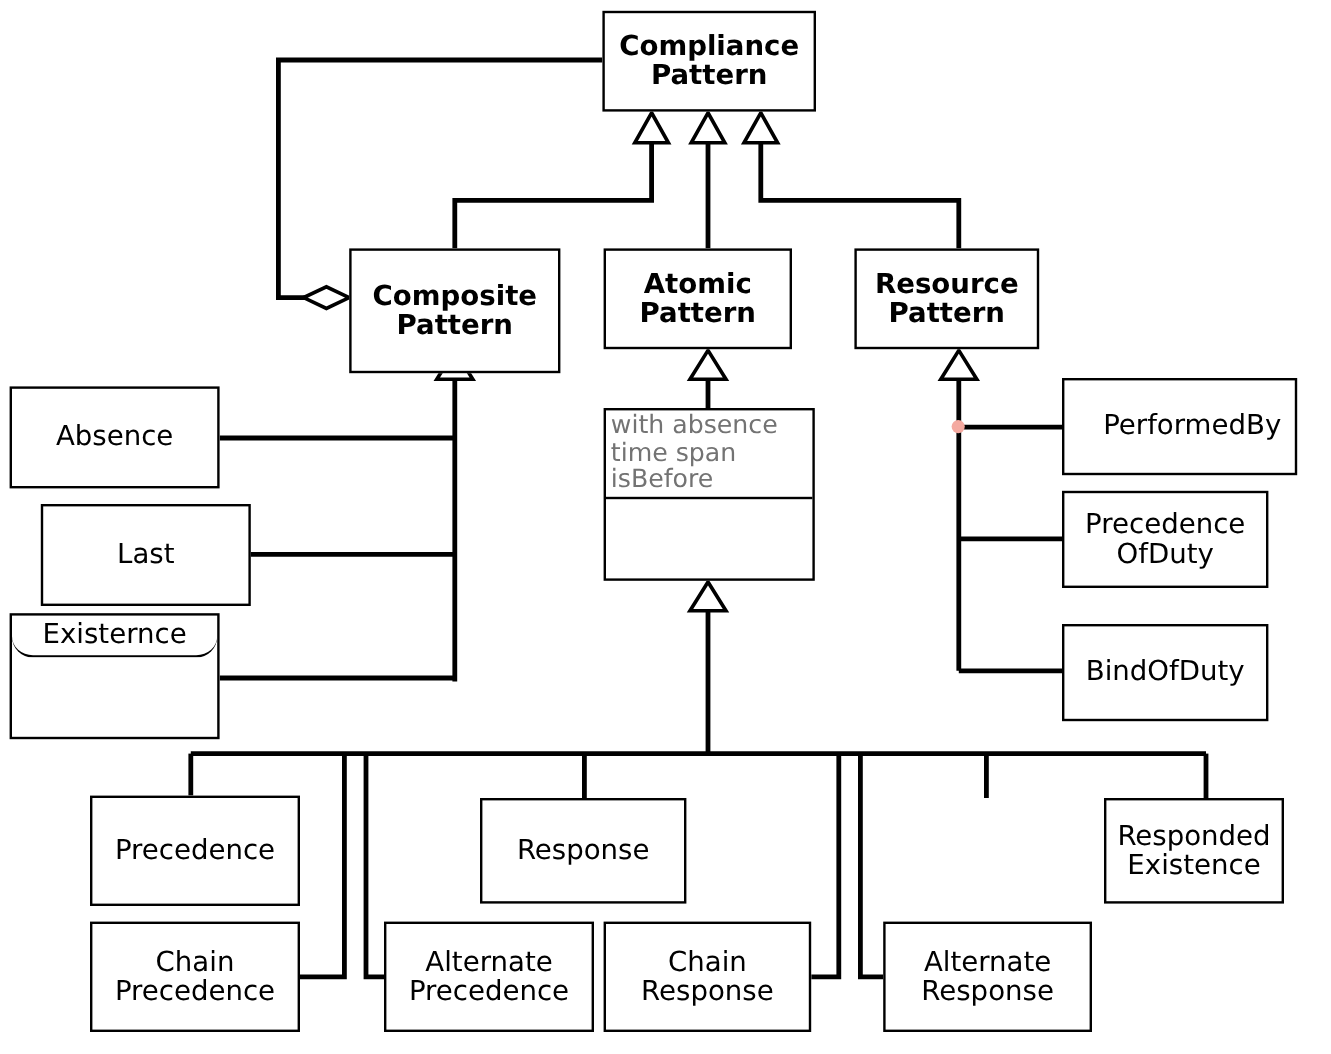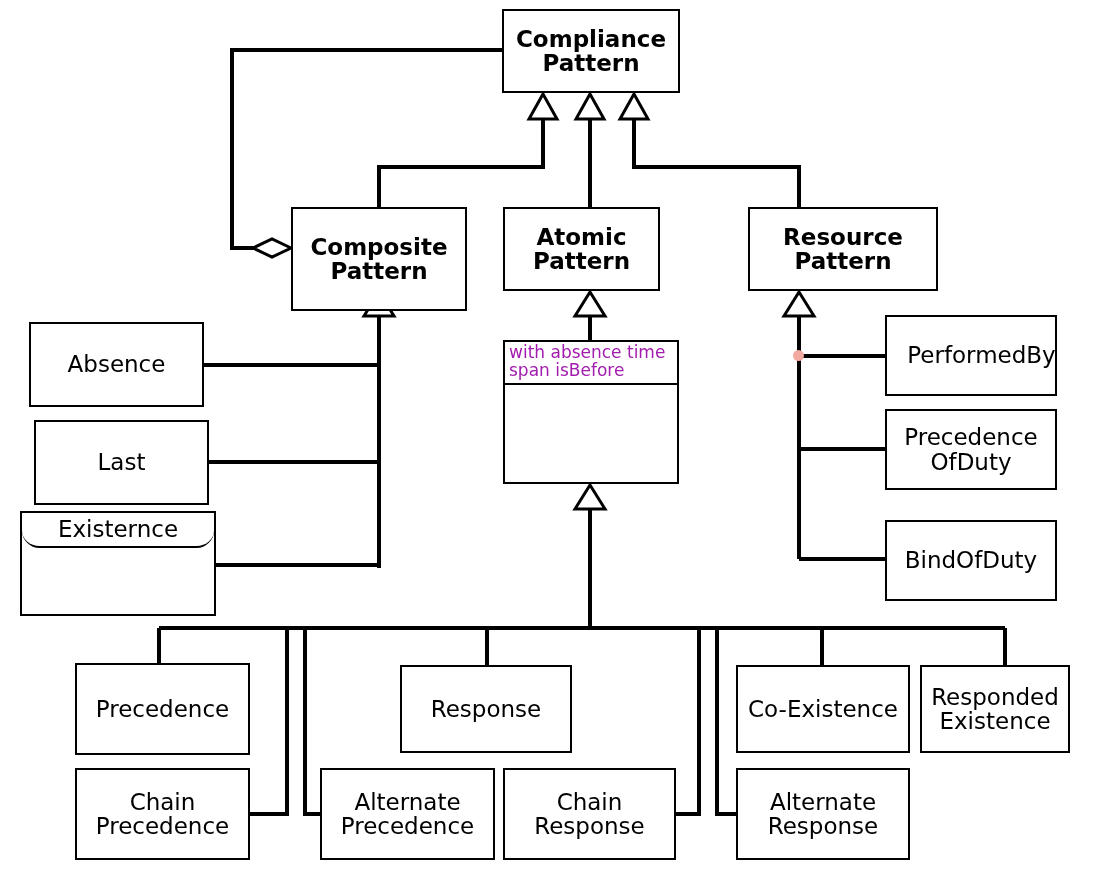--- a/index.html
+++ b/index.html
@@ -58,24 +58,24 @@
     flex: 0 0 auto;
     height: 37px;
     font-size: 23px;
     border-bottom: 2px solid #000000;
   }
   .node.compart .attrs {
     flex: 0 0 auto;
     border-bottom: 2px solid #000000;
     display: block;
     text-align: left;
-    font-size: 17px;
+    font-size: 21px;
     line-height: 1.08;
     padding: 1px 4px 3px 4px;
-    color: #a21caf;
+    color: #737373;
   }
   .node.compart .ops {
     flex: 1 1 auto;
     min-height: 10px;
   }
   .handle {
     position: absolute;
     width: 11px;
     height: 11px;
     border-radius: 50%;
@@ -157,46 +157,46 @@
   <div class="node bold" style="left:291px; top:207px; width:176px; height:104px;align-items:center;">
     <div class="cell title">Composite
 Pattern</div>
   </div>
 
   <div class="node bold" style="left:503px; top:207px; width:157px; height:84px;">
     <div class="cell title">Atomic
 Pattern</div>
   </div>
 
-  <div class="node bold" style="left:712px; top:207px; width:190px; height:84px;margin-left:36px;">
+  <div class="node bold" style="left:712px; top:207px; width:154px; height:84px;">
     <div class="cell title">Resource
 Pattern</div>
   </div>
 
   <div class="node compart bold" style="left:503px; top:340px; width:176px; height:144px;">
     <div class="attrs">with absence
 time span
 isBefore</div>
     <div class="cell ops"></div>
   </div>
 
-  <div class="node" style="left:8px; top:322px; width:175px; height:85px;margin-left:21px;">
+  <div class="node" style="left:8px; top:322px; width:175px; height:85px;">
     <div class="cell title">Absence</div>
   </div>
 
   <div class="node" style="left:8px; top:420px; width:175px; height:85px;margin-left:26px;">
     <div class="cell title">Last</div>
   </div>
 
-  <div class="node compart" style="left:20px; top:511px; width:196px; height:105px;">
+  <div class="node compart" style="left:8px; top:511px; width:175px; height:105px;">
     <div class="cell title" style="height:35px;">Existernce</div>
     <div class="cell ops"></div>
   </div>
 
-  <div class="node" style="left:885px; top:315px; width:172px; height:81px;padding-left:21px;">
+  <div class="node" style="left:885px; top:315px; width:196px; height:81px;padding-left:21px;">
     <div class="cell title">PerformedBy</div>
   </div>
 
   <div class="node" style="left:885px; top:409px; width:172px; height:81px;">
     <div class="cell title">Precedence
 OfDuty</div>
   </div>
 
   <div class="node" style="left:885px; top:520px; width:172px; height:81px;">
     <div class="cell title">BindOfDuty</div>
@@ -223,22 +223,19 @@
   <div class="node" style="left:503px; top:768px; width:173px; height:92px;">
     <div class="cell title">Chain
 Response</div>
   </div>
 
   <div class="node" style="left:736px; top:768px; width:174px; height:92px;">
     <div class="cell title">Alternate
 Response</div>
   </div>
 
-  <div class="node" style="left:736px; top:665px; width:174px; height:88px;">
-    <div class="cell title">Co-Existence</div>
-  </div>
 
   <div class="node" style="left:920px; top:665px; width:150px; height:88px;">
     <div class="cell title">Responded
 Existence</div>
   </div>
 
 </div>
 
 </body></html>

